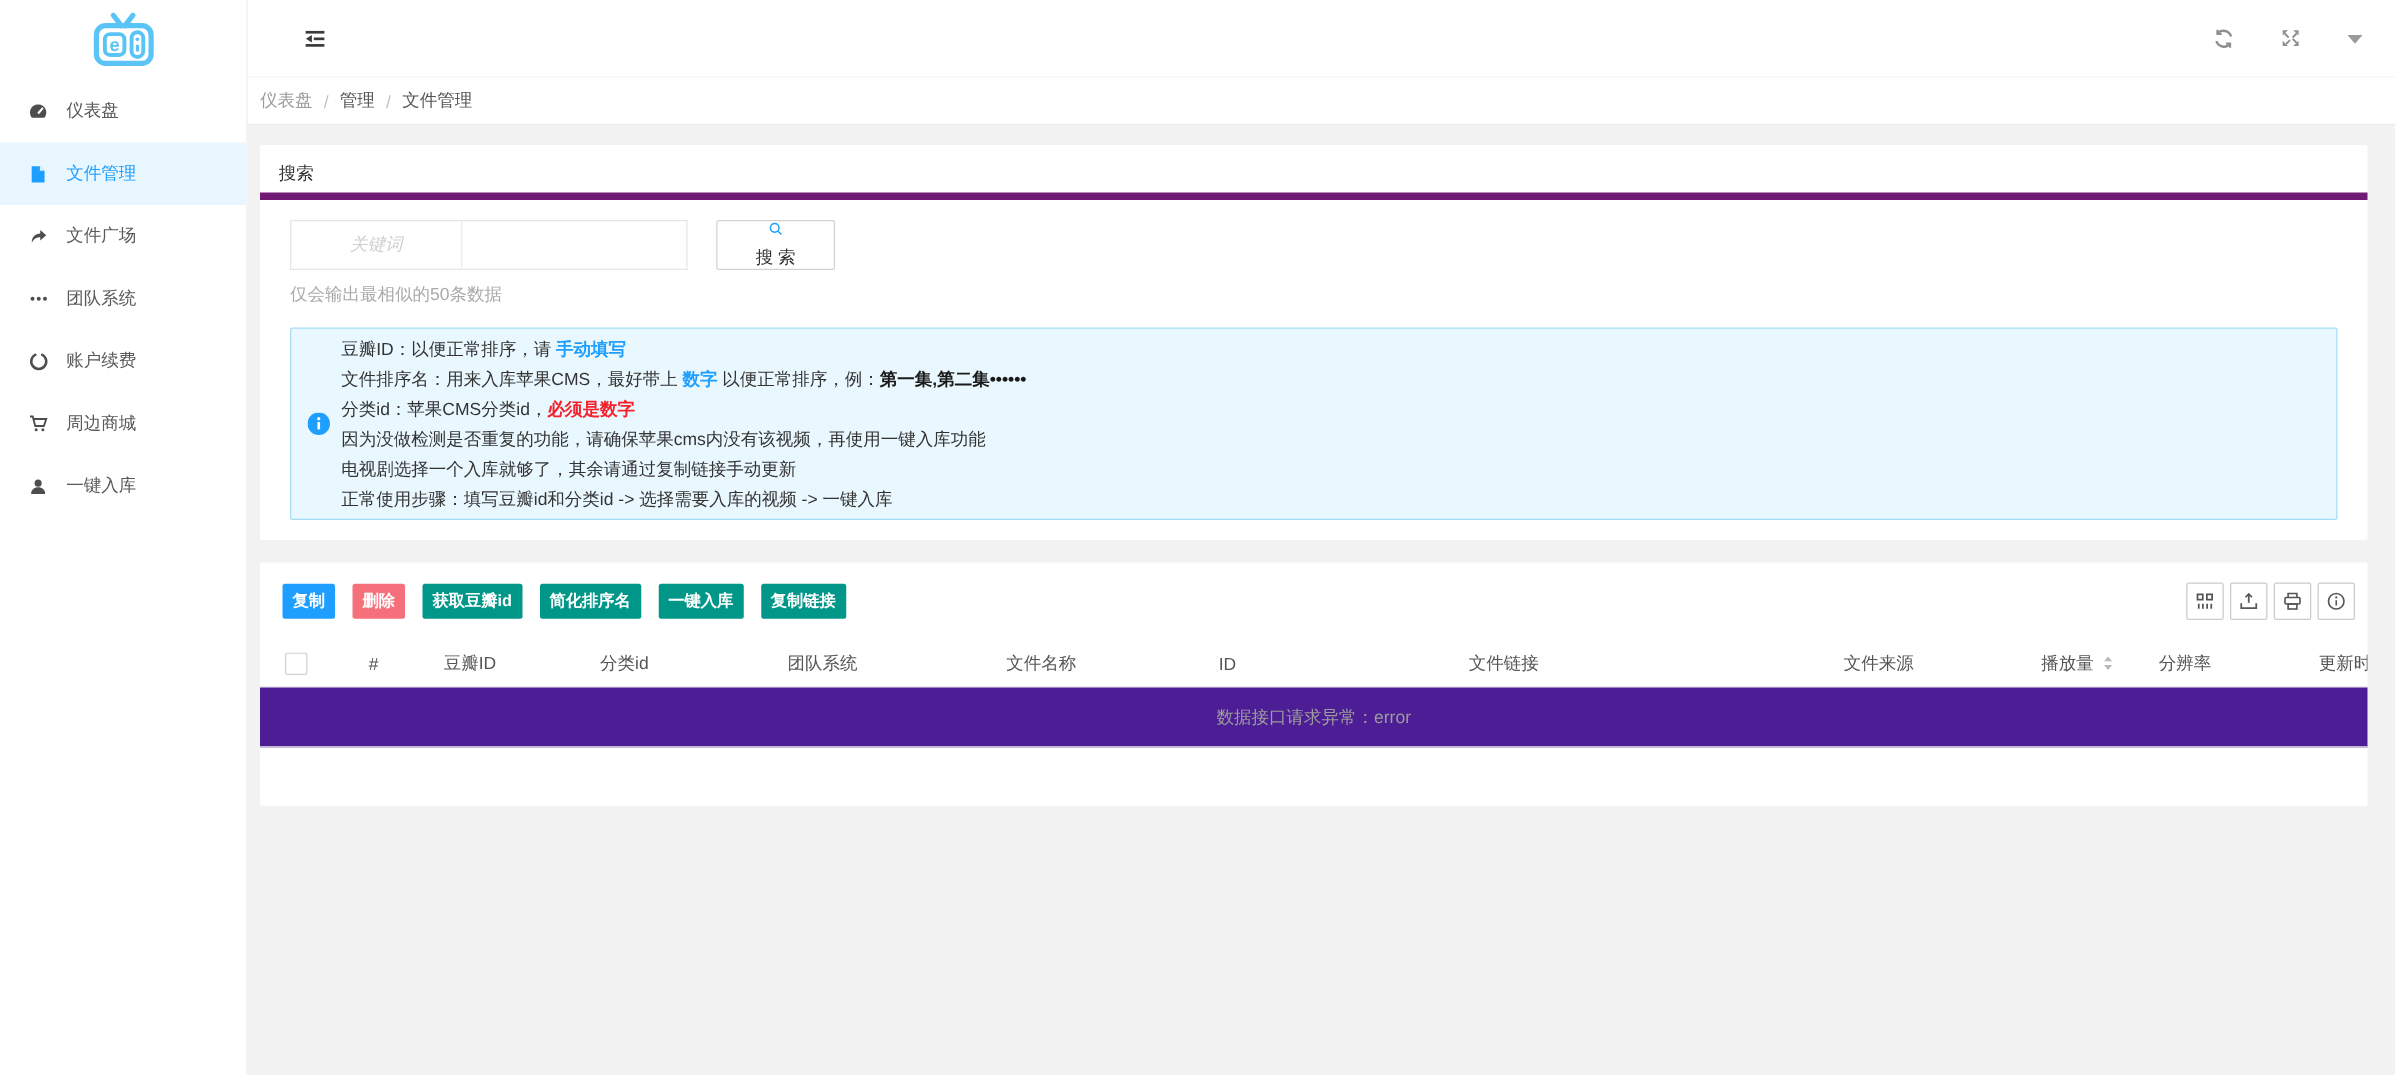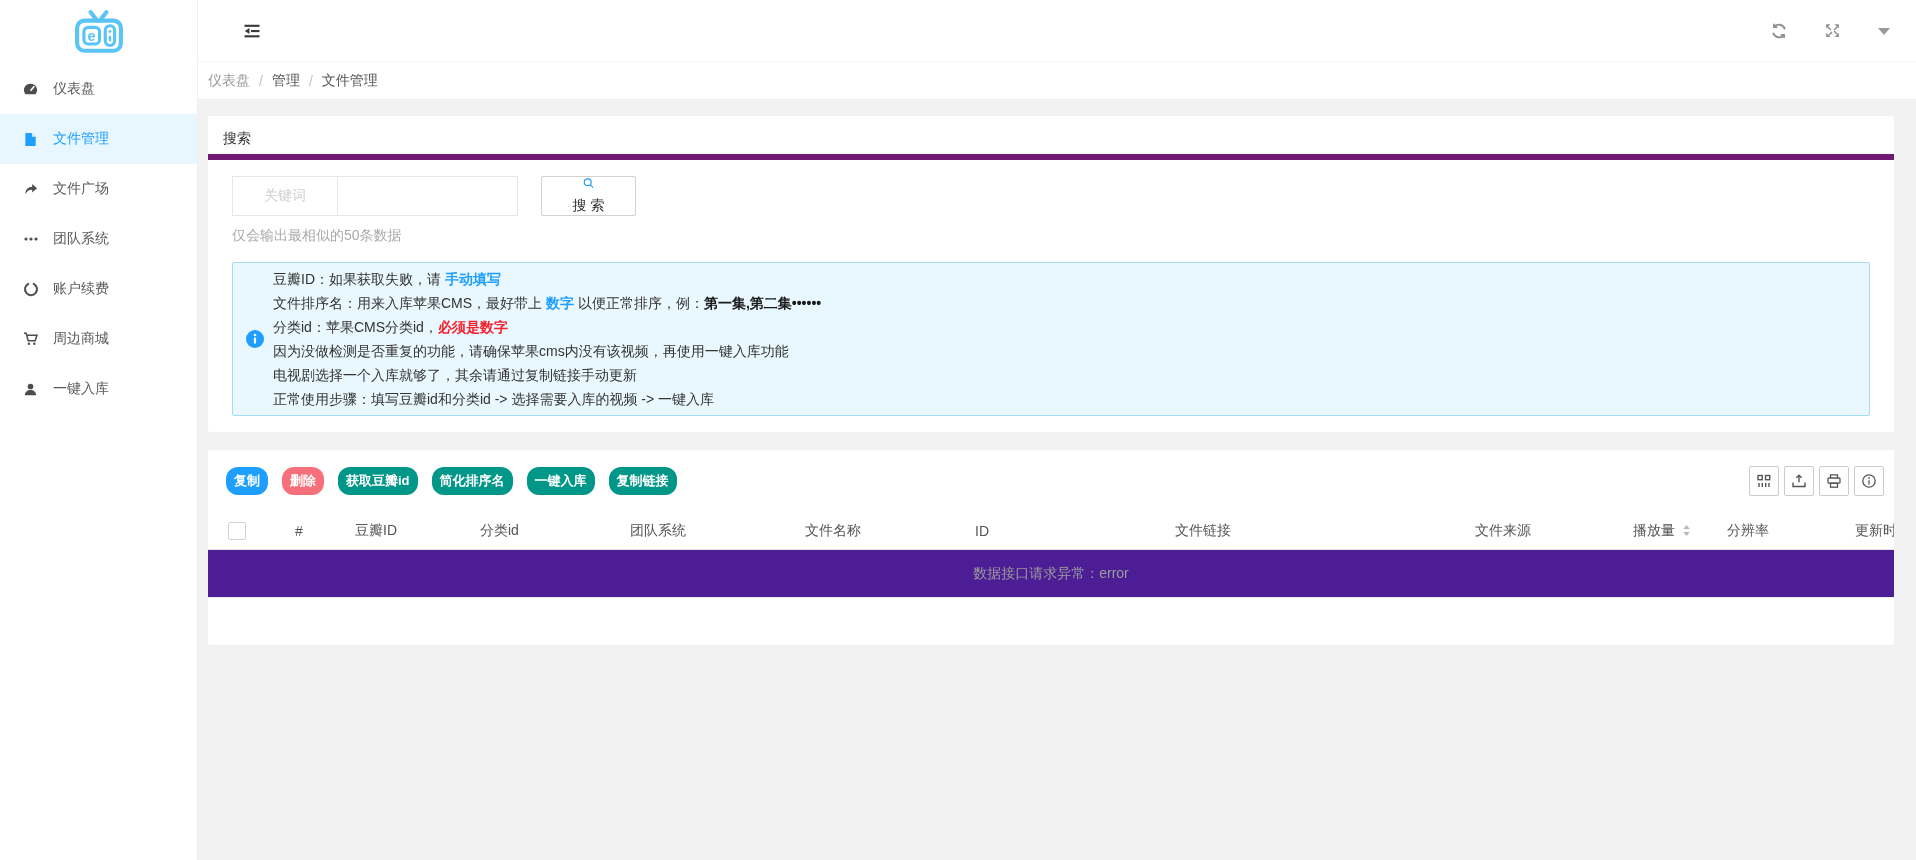--- a/index.html
+++ b/index.html
@@ -35,39 +35,39 @@
   .crumb-1 { color:#9b9b9b; } .crumb-2,.crumb-3 { color:#555; }
   .crumb-sep { color:#c2c2c2; margin:0 9px; }
   
   .content { padding:16px 22px 0 10px; }
   .card { background:#fff; border-radius:2px; }
   .search-card { margin-bottom:18px; }
   .card-header { height:44px; line-height:44px; padding-left:15px; font-size:14px;
     color:#333; border-bottom:6px solid #701a75; }
   .card-body { padding:16px 24px; }
   .form-row { display:flex; align-items:center; }
-  .kw-label { width:106px; height:40px; border:1px solid #e6e6e6; background:#fff;
-    display:flex; align-items:center; justify-content:center; color:#cfcfcf; font-size:14px; }
+  .kw-label { width:138px; height:40px; border:1px solid #e6e6e6; background:#fff;
+    display:flex; align-items:center; justify-content:center; color:#cfcfcf; font-size:14px;font-style:italic; }
   .kw-input { width:180px; height:40px; border:1px solid #e6e6e6; border-left:none;
     padding:0 10px; font-size:14px; color:#333; outline:none; font-family:inherit; }
   .search-btn { margin-left:23px; width:95px; height:40px; background:#fff;
     border:1px solid #d2d2d2; border-radius:2px; display:flex; align-items:center;
     justify-content:center; gap:8px; font-size:14px; color:#333; cursor:pointer; font-family:inherit;flex-direction:column; }
   .hint { margin-top:11px; color:#aaa; font-size:14px; }
   .alert { position:relative; margin-top:17px; background:#e9f7fe;
     border:1px solid #a5dbf7; border-radius:2px; padding:4px 20px 4px 40px;
     font-size:14px; line-height:24px; color:#333; }
   .info-badge { position:absolute; left:13px; top:50%; margin-top:-9px;
     width:18px; height:18px; }
   .t-blue { color:#1E9FFF; font-weight:bold; text-decoration:none; cursor:pointer; }
   .t-bold { font-weight:bold; color:#1a1a1a; }
   .t-red { color:#f5222d; font-weight:bold; }
   
   .toolbar { display:flex; align-items:center; padding:16px 10px 16px 18px; }
-  .tbtn { height:28px; padding:0 8px; border:none; border-radius:12px; color:#fff;
+  .tbtn { height:28px; padding:0 8px; border:none; border-radius:2px; color:#fff;
     font-size:13px; margin-right:14px; cursor:pointer; font-family:inherit; font-weight:bold; }
   .tbtn.primary { background:#1E9FFF; }
   .tbtn.danger  { background:#F5707A; }
   .tbtn.normal  { background:#009688; }
   .tool-icons { margin-left:auto; display:flex; gap:5px; }
   .icon-btn { width:30px; height:30px; border:1px solid #ccc; border-radius:2px;
     background:#fff; color:#555; display:flex; align-items:center; justify-content:center; cursor:pointer; }
   .thead { display:flex; align-items:center; height:38px; border-bottom:1px solid #e6e6e6;
     font-size:14px; color:#555; }
   .th { padding-left:10px; white-space:nowrap; overflow:hidden; flex:none;
@@ -225,21 +225,21 @@
           </button>
         </div>
         <div class="hint">仅会输出最相似的50条数据</div>
 
         <div class="alert">
           <svg class="info-badge" viewBox="0 0 16 16">
             <circle cx="8" cy="8" r="8" fill="#1E9FFF"></circle>
             <circle cx="8" cy="4.4" r="1.15" fill="#fff"></circle>
             <rect x="7.05" y="6.6" width="1.9" height="5.6" rx="0.95" fill="#fff"></rect>
           </svg>
-          <div><span>豆瓣ID：如果获取失败，请 </span><a class="t-blue">手动填写</a></div>
+          <div><span>豆瓣ID：以便正常排序，请 </span><a class="t-blue">手动填写</a></div>
           <div><span>文件排序名：用来入库苹果CMS，最好带上 </span><span class="t-blue">数字</span><span> 以便正常排序，例：</span><span class="t-bold">第一集,第二集••••••</span></div>
           <div><span>分类id：苹果CMS分类id，</span><span class="t-red">必须是数字</span></div>
           <div>因为没做检测是否重复的功能，请确保苹果cms内没有该视频，再使用一键入库功能</div>
           <div>电视剧选择一个入库就够了，其余请通过复制链接手动更新</div>
           <div>正常使用步骤：填写豆瓣id和分类id -&gt; 选择需要入库的视频 -&gt; 一键入库</div>
         </div>
       </div>
     </section>
 
     <section class="card table-card">

